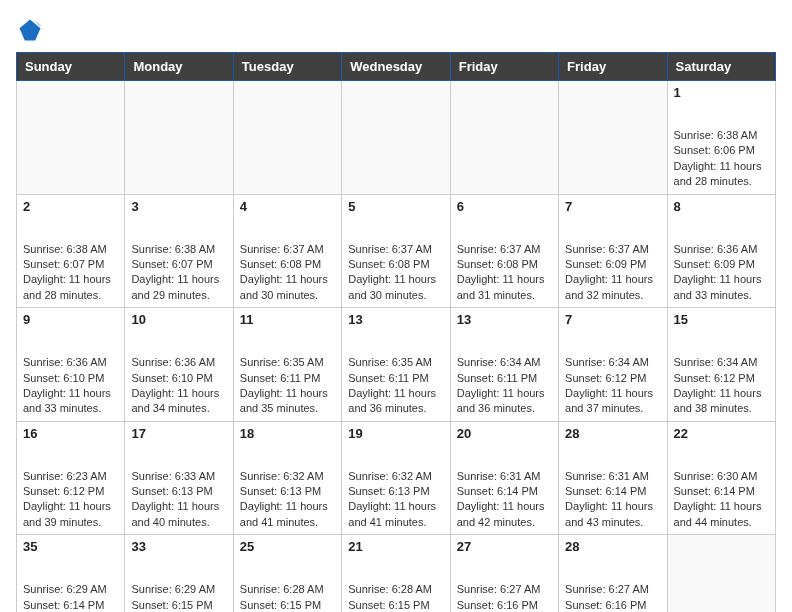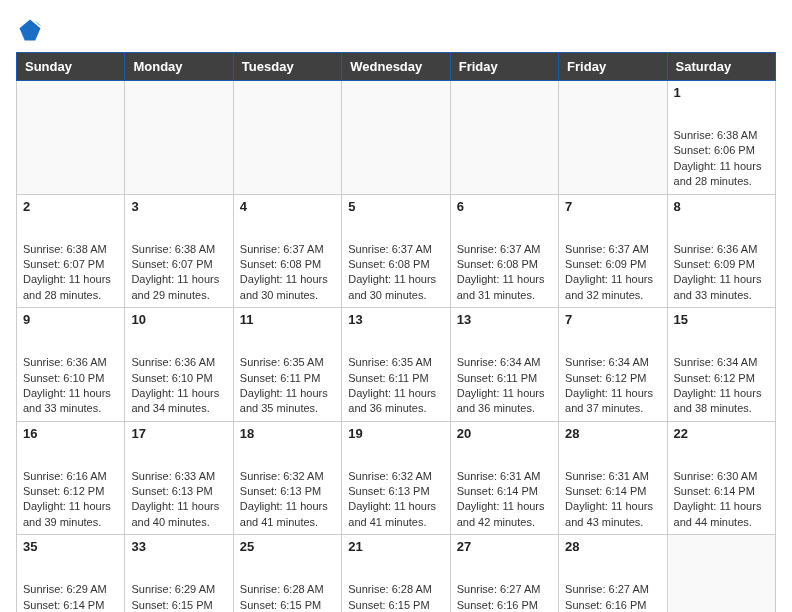--- a/index.html
+++ b/index.html
@@ -215,21 +215,21 @@
         <td>
           <span class="day-number">15</span>
           <div class="day-info">Sunrise: 6:34 AM
 Sunset: 6:12 PM
 Daylight: 11 hours and 38 minutes.</div>
         </td>
       </tr>
       <tr>
         <td>
           <span class="day-number">16</span>
-          <div class="day-info">Sunrise: 6:16 AM
+          <div class="day-info">Sunrise: 6:23 AM
 Sunset: 6:12 PM
 Daylight: 11 hours and 39 minutes.</div>
         </td>
         <td>
           <span class="day-number">17</span>
           <div class="day-info">Sunrise: 6:33 AM
 Sunset: 6:13 PM
 Daylight: 11 hours and 40 minutes.</div>
         </td>
         <td>

